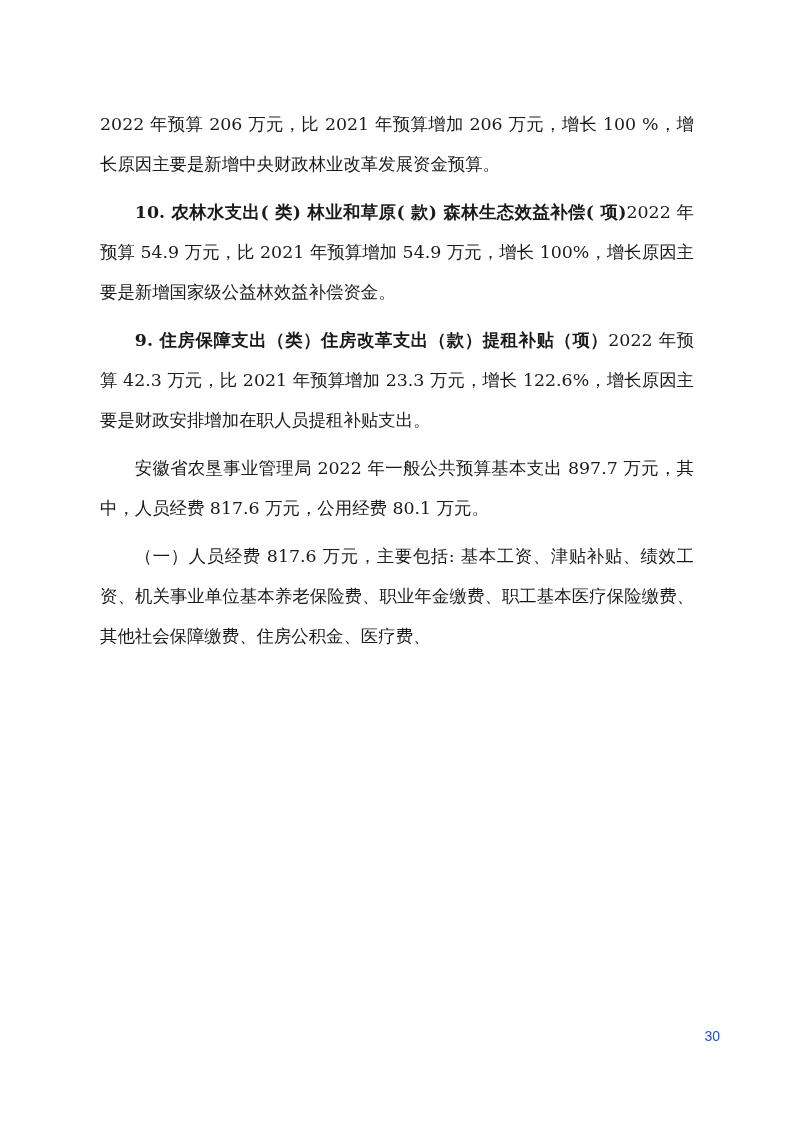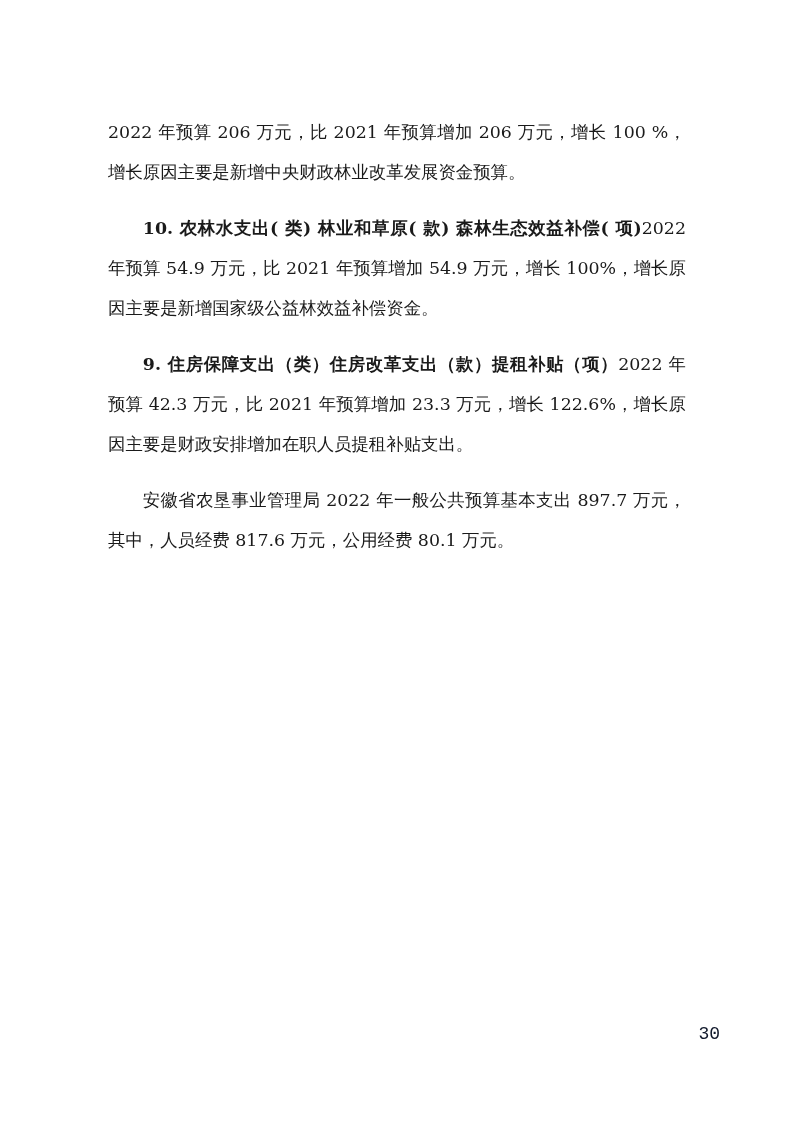--- a/index.html
+++ b/index.html
@@ -20,43 +20,43 @@
     box-sizing: border-box;
     padding: 96px 92px 60px 92px;
   }
   .doc-body {
     font-size: 17.4px;
     line-height: 40px;
     text-align: justify;
     text-justify: inter-ideograph;
   }
   p {
-    margin: 16px;
+    margin: 8px;
     padding: 0;
   }
   .para {
     text-indent: 0;
   }
   .para-indent {
     text-indent: 2em;
   }
   .bold-lead {
     font-weight: bold;
   }
   .section-head {
     text-indent: 2em;
     font-weight: bold;
   }
   .page-number {
     position: absolute;
     right: 74px;
     bottom: 78px;
-    font-size: 18px;
-    font-family: Liberation Mono, monospace;
-    color: #0f172a;
+    font-size: 14px;
+    font-family: Liberation Sans, sans-serif;
+    color: #1d4ed8;
   }
 </style>
 </head>
 <body>
 
 <div class="page">
   <div class="doc-body">
 
     <p class="para">
       <span>2022 年预算 206 万元，比 2021 年预算增加 206 万元，增长 100 %，增长原因主要是新增中央财政林业改革发展资金预算。</span>
@@ -69,17 +69,18 @@
 
 
 
     <p class="para-indent">
       <span class="bold-lead">9. 住房保障支出（类）住房改革支出（款）提租补贴（项）</span><span>2022 年预算 42.3 万元，比 2021 年预算增加 23.3 万元，增长 122.6%，增长原因主要是财政安排增加在职人员提租补贴支出。</span>
     </p>
 
 
     <p class="para-indent">安徽省农垦事业管理局 2022 年一般公共预算基本支出 897.7 万元，其中，人员经费 817.6 万元，公用经费 80.1 万元。</p>
 
+    <p class="para-indent">（一）人员经费 817.6 万元，主要包括: 基本工资、津贴补贴、绩效工资、机关事业单位基本养老保险费、职业年金缴费、职工基本医疗保险缴费、其他社会保障缴费、住房公积金、医疗费、</p>
 
   </div>
 
   <div class="page-number">30</div>
 </div>
 
 </body></html>

